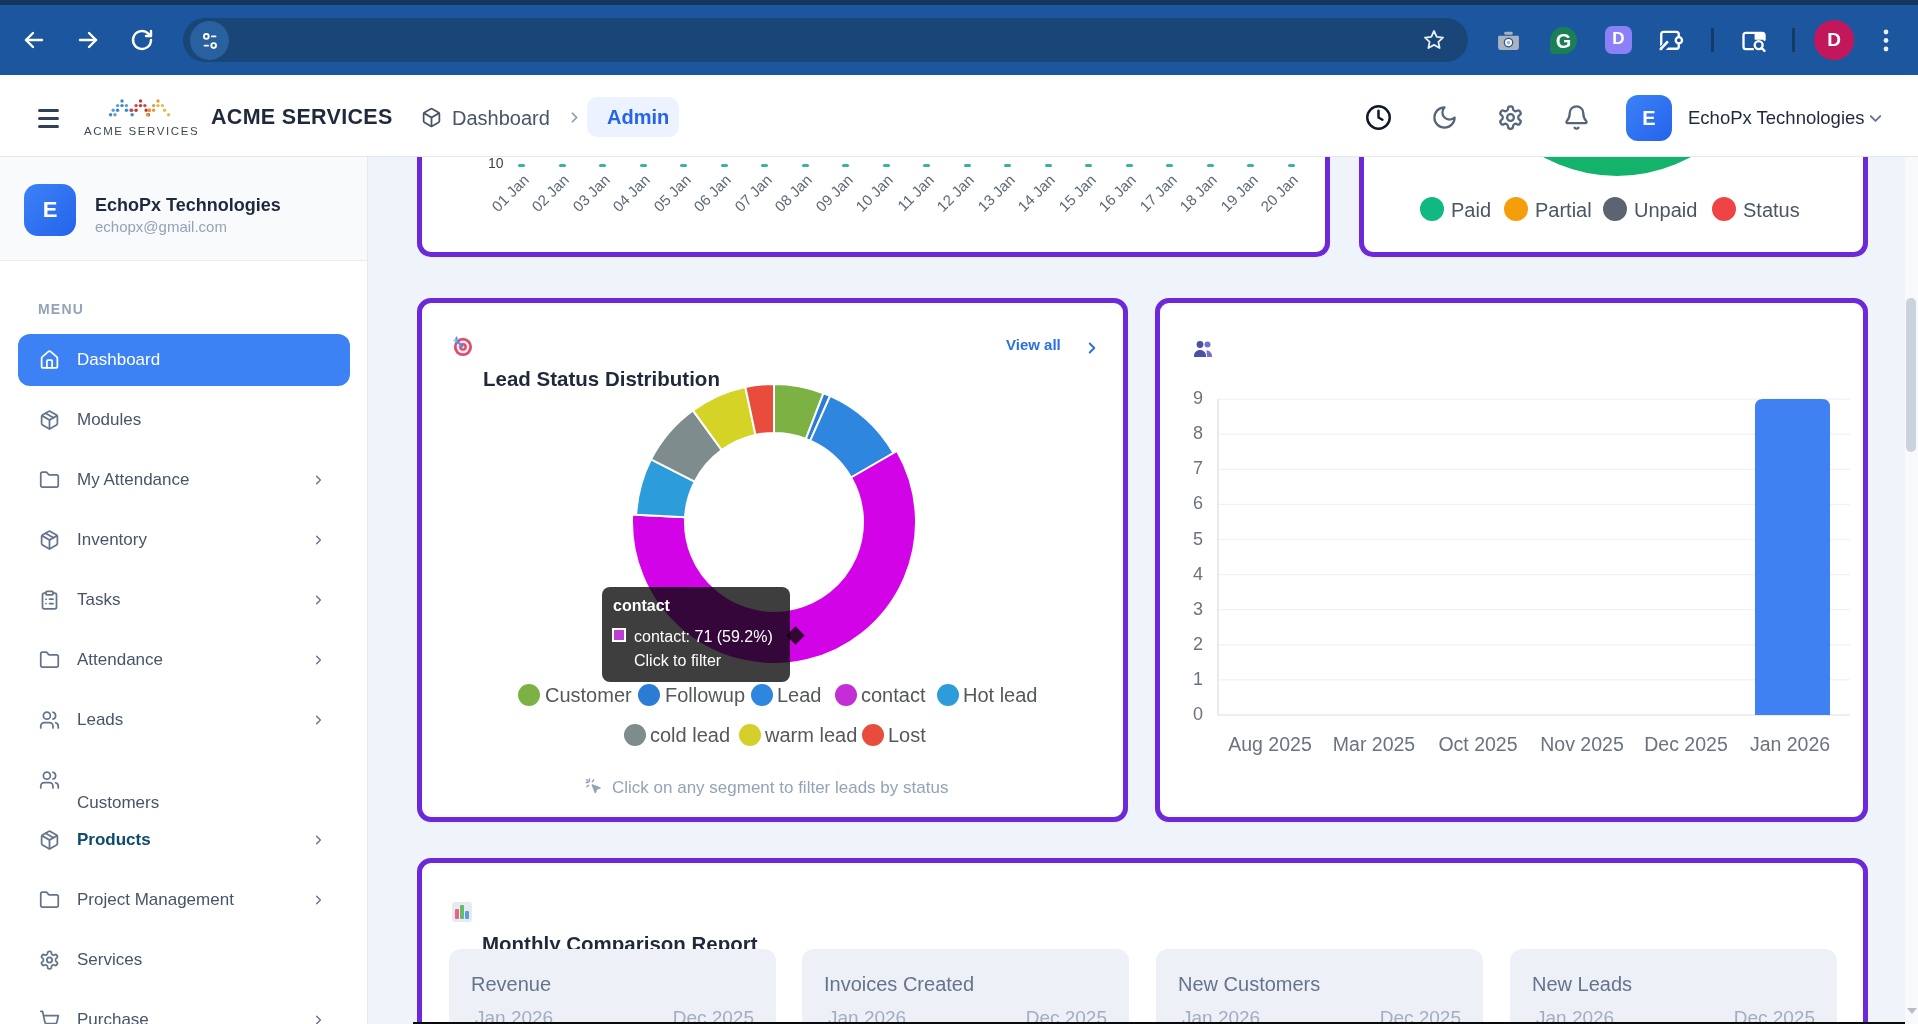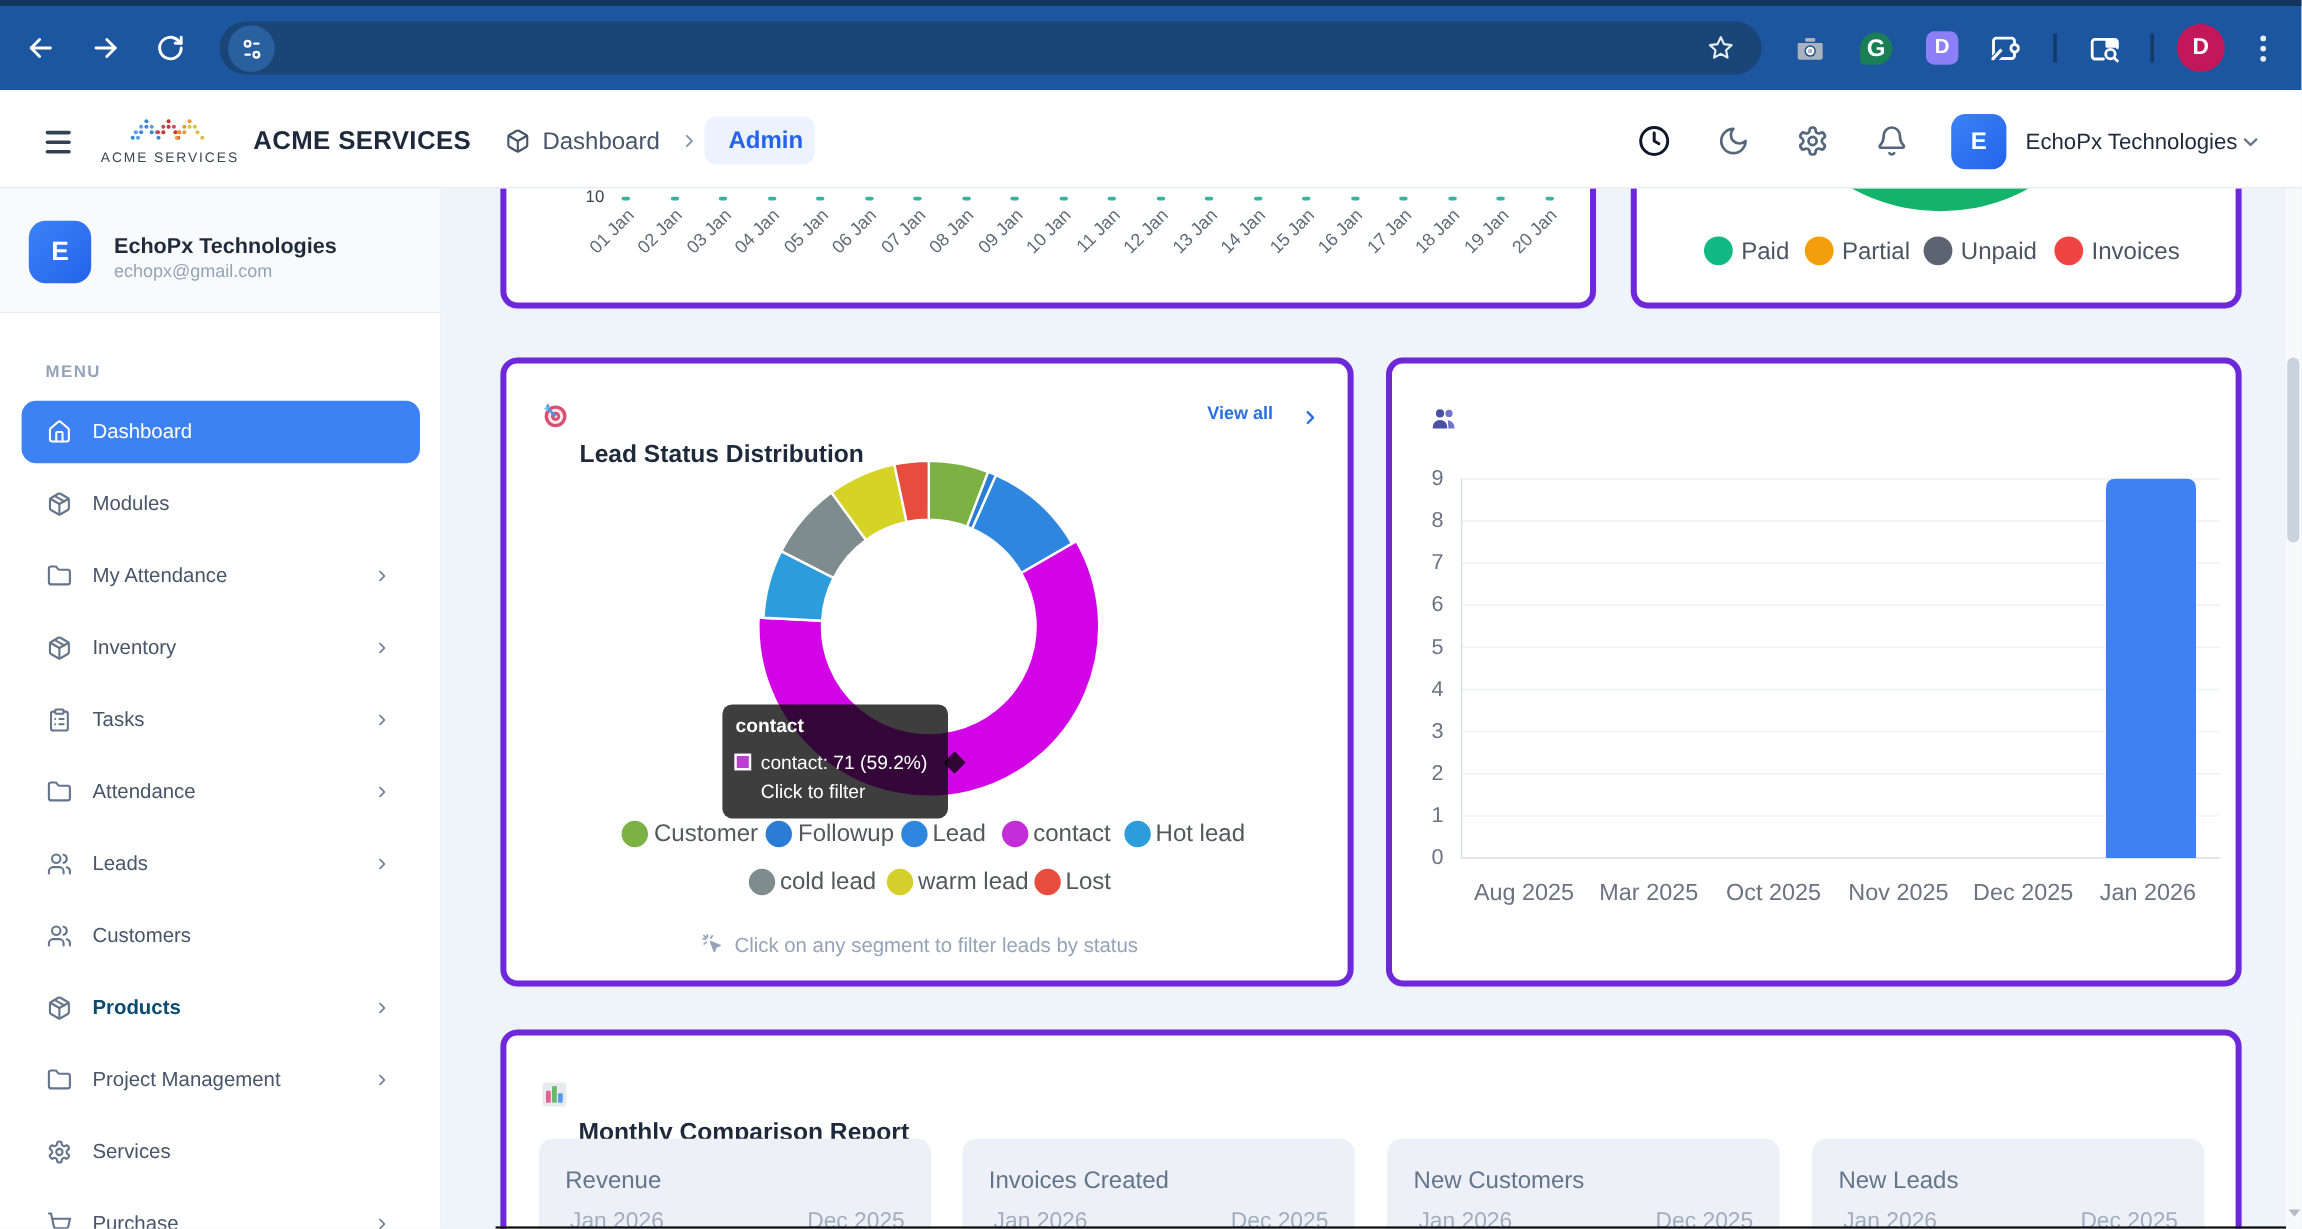--- a/index.html
+++ b/index.html
@@ -241,21 +241,21 @@
           <path d="m9 18 6-6-6-6"></path>
         </svg>
     </div>
 <div class="mitem" style="top:597px;">
       <svg class="mico" width="21" height="21" viewBox="0 0 24 24" fill="none" stroke="#64748b" stroke-width="2" stroke-linecap="round" stroke-linejoin="round">
           <path d="M16 21v-2a4 4 0 0 0-4-4H6a4 4 0 0 0-4 4v2"></path>
           <circle cx="9" cy="7" r="4"></circle>
           <path d="M22 21v-2a4 4 0 0 0-3-3.87"></path>
           <path d="M16 3.13a4 4 0 0 1 0 7.75"></path>
         </svg>
-      <div class="mtxt" style="color:#475569;">Customers</div>
+      <div class="mtxt" style="color:#475569;margin-top:23px;">Customers</div>
     </div>
 <div class="mitem" style="top:657px;">
       <svg class="mico" width="21" height="21" viewBox="0 0 24 24" fill="none" stroke="#64748b" stroke-width="2" stroke-linecap="round" stroke-linejoin="round">
           <path d="m7.5 4.27 9 5.15"></path>
           <path d="M21 8a2 2 0 0 0-1-1.73l-7-4a2 2 0 0 0-2 0l-7 4A2 2 0 0 0 3 8v8a2 2 0 0 0 1 1.73l7 4a2 2 0 0 0 2 0l7-4A2 2 0 0 0 21 16Z"></path>
           <path d="m3.3 7 8.7 5 8.7-5"></path>
           <path d="M12 22V12"></path>
         </svg>
       <div class="mtxt" style="color:#0c4a6e;font-weight:bold;">Products</div>
         <svg class="mchev" width="15" height="15" viewBox="0 0 24 24" fill="none" stroke="#64748b" stroke-width="2.2" stroke-linecap="round" stroke-linejoin="round">
@@ -337,21 +337,21 @@
 </div>
 <div class="card" style="left:1359px;top:128px;width:509px;height:129px;overflow:hidden;">
   <div class="abs" style="left:100px;top:-263px;width:306px;height:306px;border-radius:50%;background:#13b36b;"></div>
   <div class="abs" style="left:56px;top:64px;width:24px;height:24px;border-radius:50%;background:#10b981;"></div>
   <div class="abs" style="left:87px;top:66px;font-size:20px;color:#4b5563;">Paid</div>
   <div class="abs" style="left:140px;top:64px;width:24px;height:24px;border-radius:50%;background:#f59e0b;"></div>
   <div class="abs" style="left:171px;top:66px;font-size:20px;color:#4b5563;">Partial</div>
   <div class="abs" style="left:239px;top:64px;width:24px;height:24px;border-radius:50%;background:#5b6470;"></div>
   <div class="abs" style="left:270px;top:66px;font-size:20px;color:#4b5563;">Unpaid</div>
   <div class="abs" style="left:348px;top:64px;width:24px;height:24px;border-radius:50%;background:#ef4444;"></div>
-  <div class="abs" style="left:379px;top:66px;font-size:20px;color:#4b5563;">Invoices</div>
+  <div class="abs" style="left:379px;top:66px;font-size:20px;color:#4b5563;">Status</div>
 </div>
 
 <div class="card" style="left:417px;top:298px;width:711px;height:524px;">
   <svg class="abs" style="left:29px;top:31px" width="23" height="23" viewBox="0 0 24 24">
       <circle cx="12.5" cy="13.5" r="9.5" fill="#d94f70"></circle>
       <circle cx="12.5" cy="13.5" r="6.6" fill="#fce8ee"></circle>
       <circle cx="12.5" cy="13.5" r="4" fill="#d94f70"></circle>
       <circle cx="12.5" cy="13.5" r="1.5" fill="#fce8ee"></circle>
       <path d="M12.5 13.5 L5 6" stroke="#4596e6" stroke-width="2.2"></path>
       <path d="M5.8 2.2l1.6 3.4-3.7.3z" fill="#4596e6"></path>

